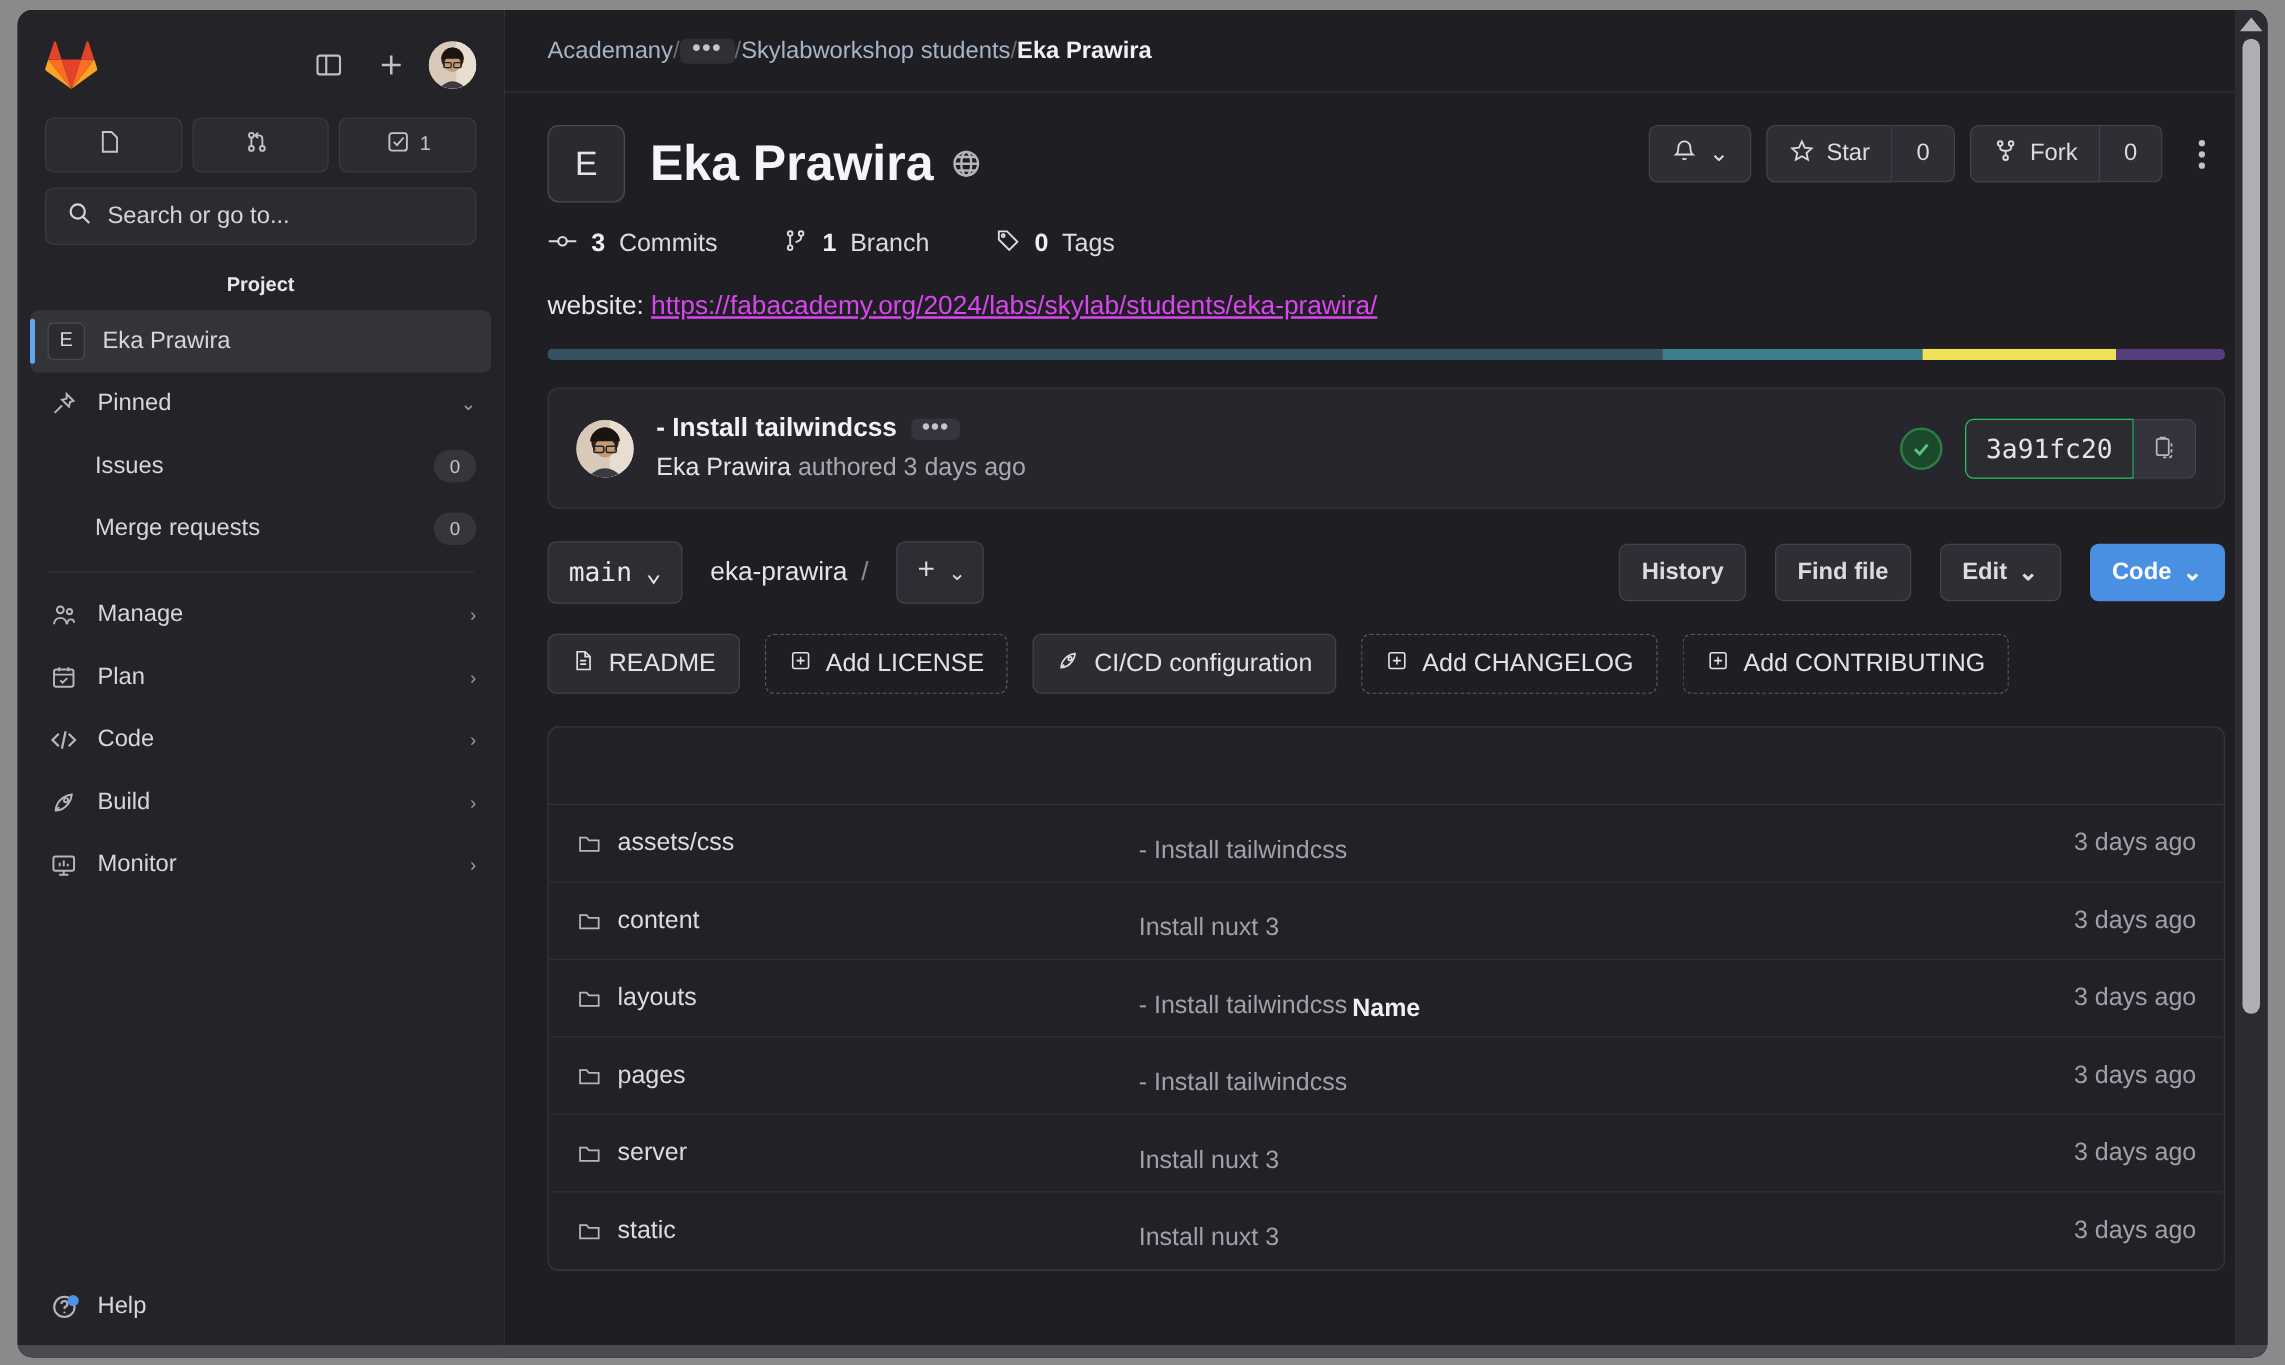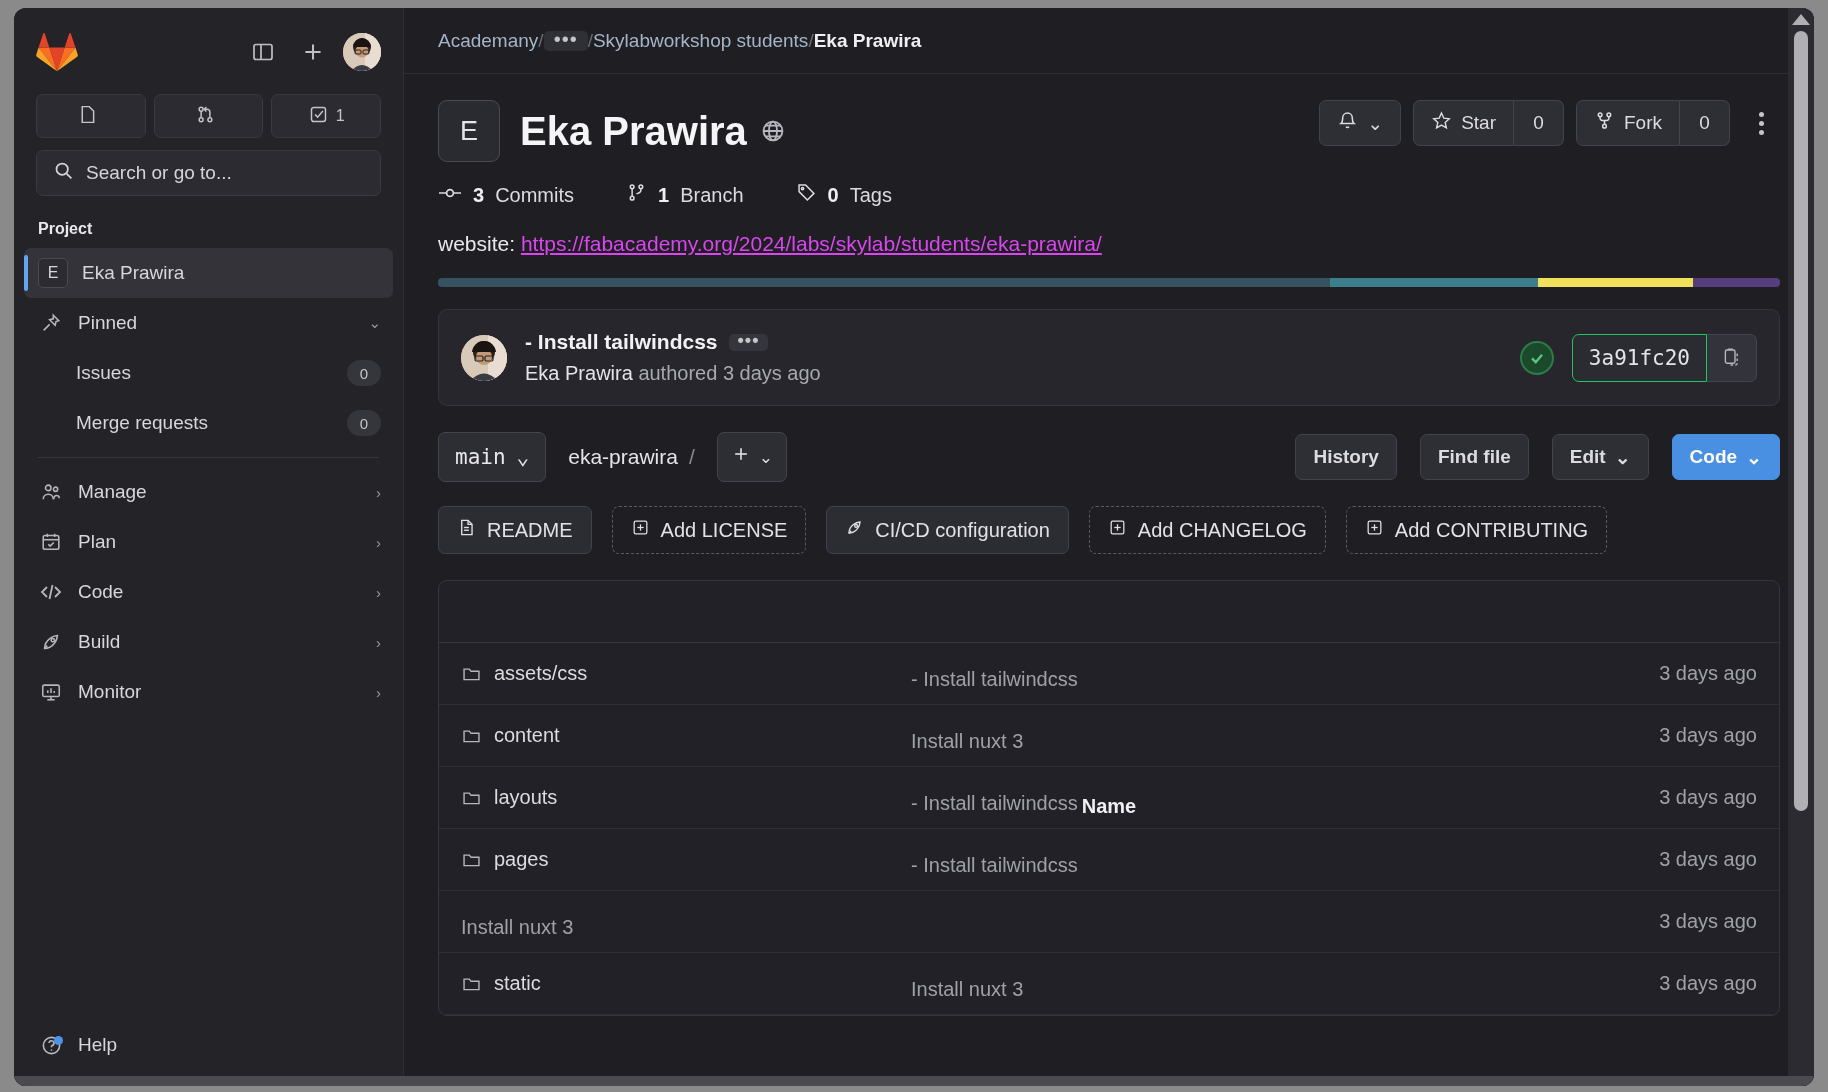--- a/index.html
+++ b/index.html
@@ -78,20 +78,21 @@
   }
   .sb-scroll {
     margin-top: 18px;
     flex: 1;
     overflow: hidden;
     padding: 0 10px;
   }
   .sb-sectiontitle {
     font-size: 16px; font-weight: bold; color: #e8e8ec;
     padding: 6px 14px 10px 14px;
+    text-align: center;
   }
   .sb-item {
     display: flex; align-items: center;
     height: 50px;
     padding: 0 12px 0 14px;
     border-radius: 7px;
     color: #d6d6db;
     font-size: 19px;
     gap: 14px;
     position: relative;
@@ -878,20 +879,28 @@
                 <path d="M3.5 7V19h17V9.5h-9L9.5 7z"></path>
               </svg>
             </span>
             <span>pages</span>
           </span>
           <span class="ft-commit">- Install tailwindcss</span>
           <span class="ft-update">3 days ago</span>
         </div>
 
         <div class="ft-row">
+          <span class="ft-name">
+            <span class="folder-ico">
+              <svg width="21" height="21" viewBox="0 0 24 24" fill="none" stroke="currentColor" stroke-width="1.6">
+                <path d="M3.5 7V19h17V9.5h-9L9.5 7z"></path>
+              </svg>
+            </span>
+            <span>server</span>
+          </span>
           <span class="ft-commit">Install nuxt 3</span>
           <span class="ft-update">3 days ago</span>
         </div>
 
         <div class="ft-row">
           <span class="ft-name">
             <span class="folder-ico">
               <svg width="21" height="21" viewBox="0 0 24 24" fill="none" stroke="currentColor" stroke-width="1.6">
                 <path d="M3.5 7V19h17V9.5h-9L9.5 7z"></path>
               </svg>

